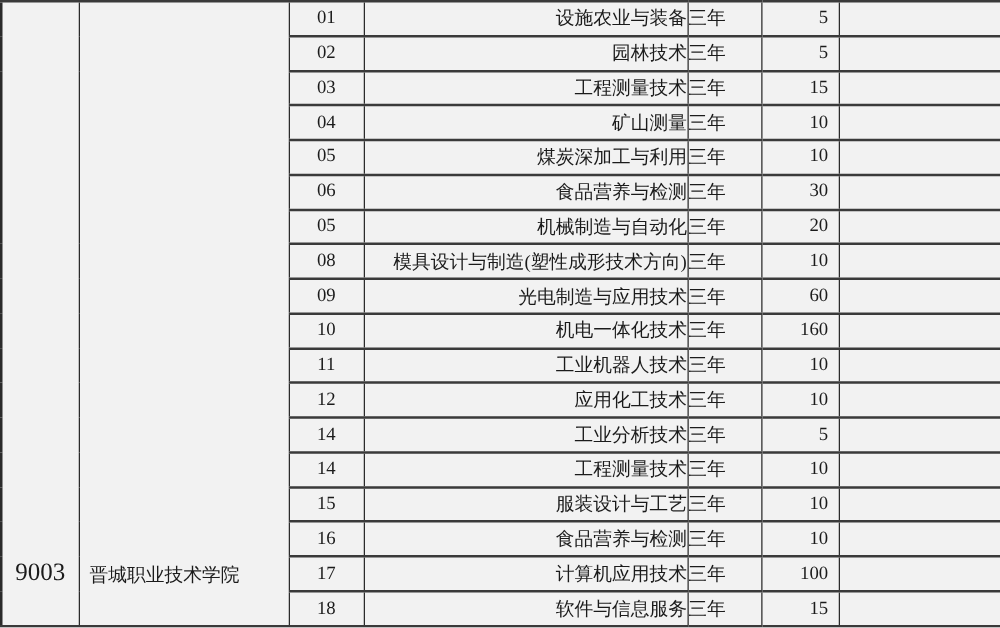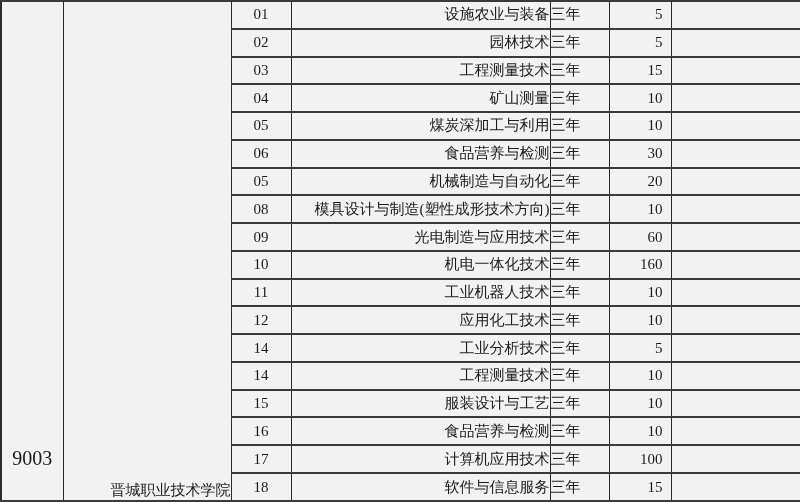--- a/index.html
+++ b/index.html
@@ -32,23 +32,24 @@
     white-space: nowrap;
     overflow: hidden;
   }
   td.c-code {
     text-align: center;
     vertical-align: bottom;
     padding-bottom: 30px;
     font-size: 20px;
   }
   td.c-college {
-    text-align: right;
+    text-align: left;
     vertical-align: bottom;
     padding-left: 8px;
+    padding-bottom: 30px;
   }
   td.c-no     { text-align: center; }
   td.c-major  { text-align: right; padding-left: 7px; }
   td.c-dur    { }
   td.c-cnt    { text-align: right; padding-right: 8px; }
   td.c-empty  { }
 </style>
 </head>
 <body>
 

